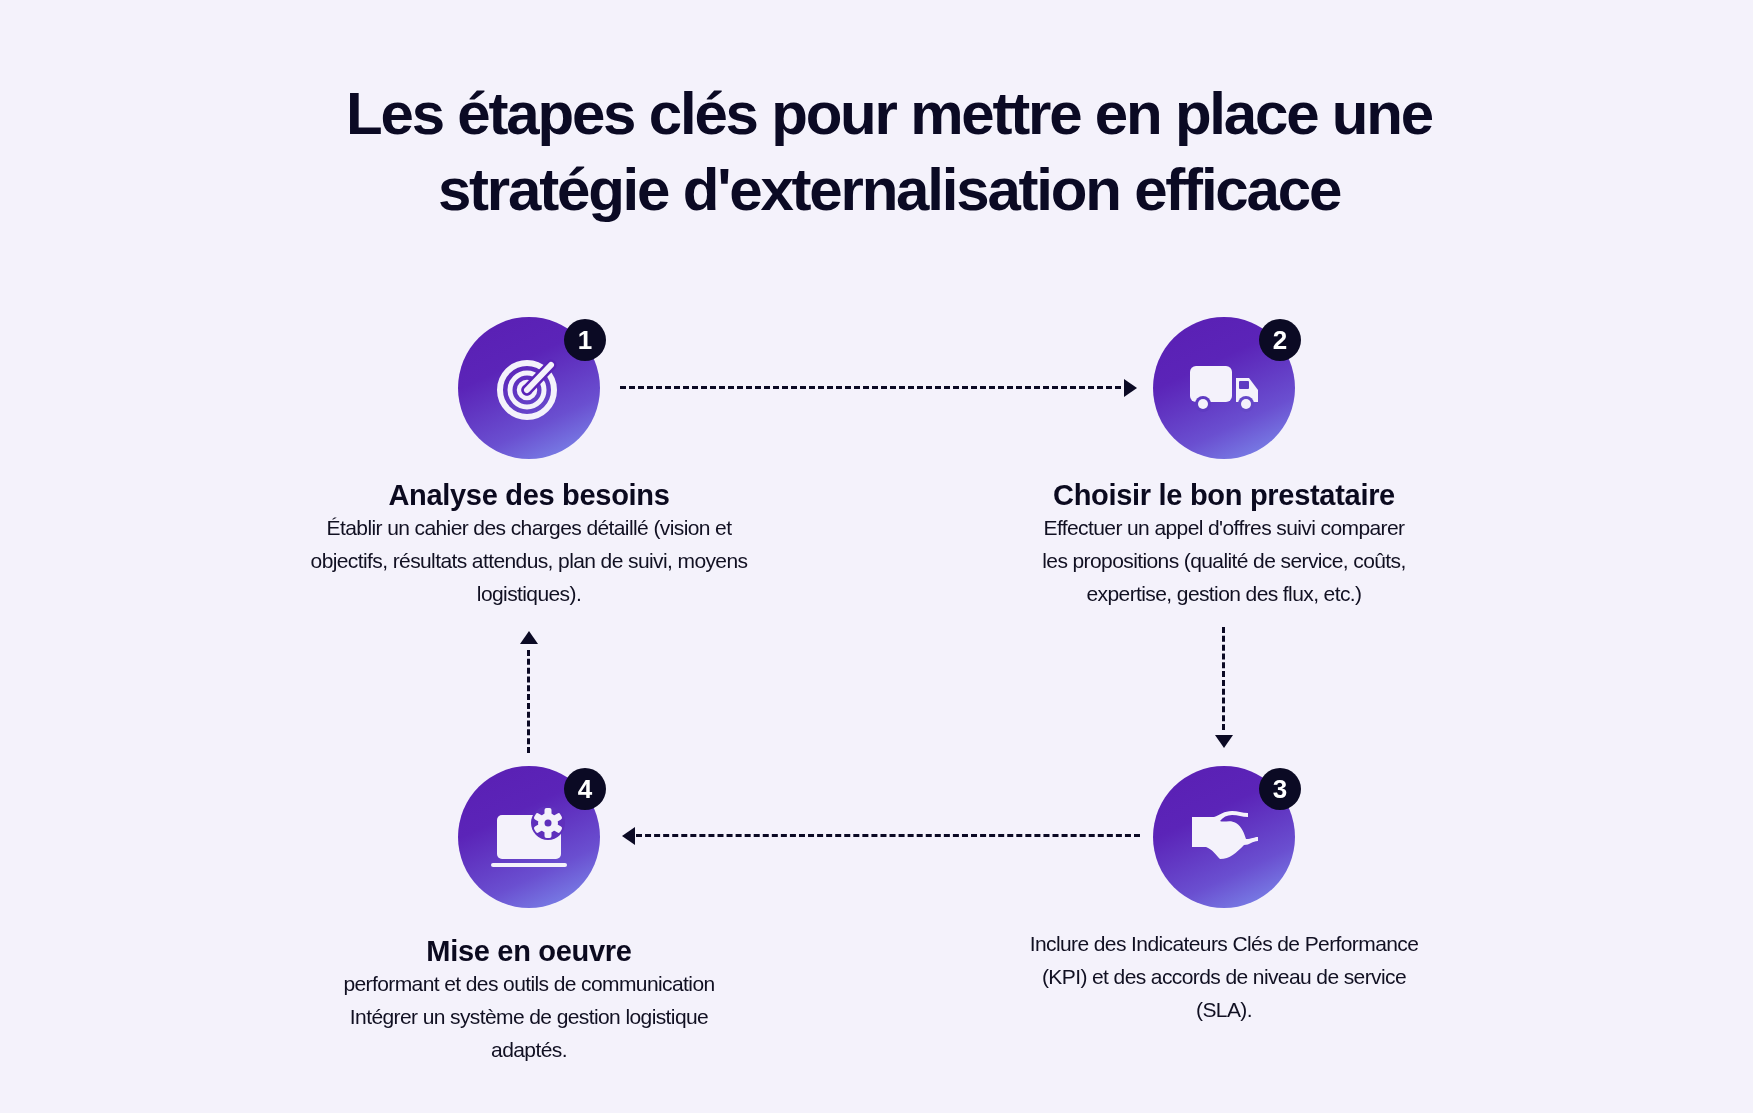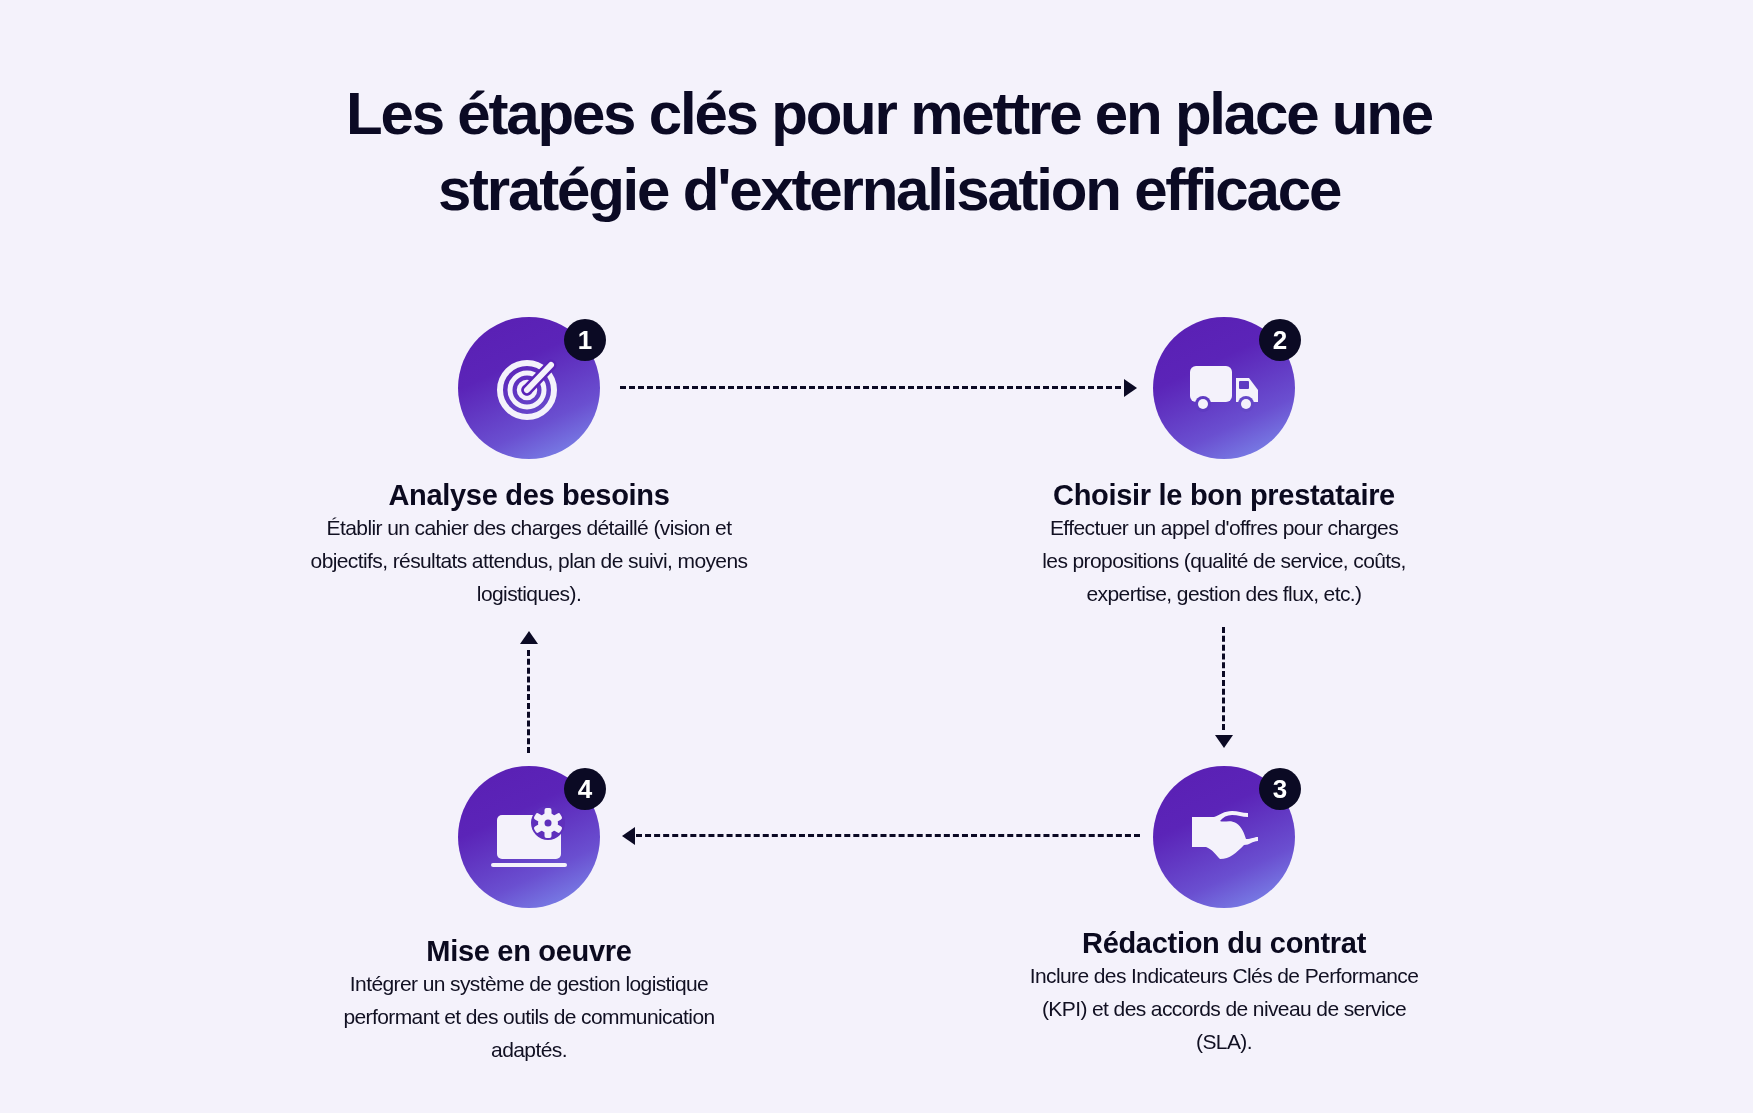--- a/index.html
+++ b/index.html
@@ -165,36 +165,35 @@
       <circle cx="19" cy="56" r="5" fill="#f4f2fb"></circle>
       <circle cx="62" cy="56" r="8" fill="#6548c8"></circle>
       <circle cx="62" cy="56" r="5" fill="#f4f2fb"></circle>
     </svg>
   </div>
   <div class="step-badge">2</div>
 </div>
 <div class="step-text" style="left:924px; top:479px; width:600px;">
   <div class="step-title">Choisir le bon prestataire</div>
   <div class="step-desc">
-    <div>Effectuer un appel d'offres pour charges</div>
+    <div>Effectuer un appel d'offres suivi comparer</div>
     <div>les propositions (qualité de service, coûts,</div>
     <div>expertise, gestion des flux, etc.)</div>
   </div>
 </div>
 
 <div class="step-icon-wrap" style="left:1153px; top:766px;">
   <div class="step-circle">
     <svg viewBox="0 0 80 80">
       <path d="M8 20 h22 c6 -2 10 -6 18 -6 c6 0 10 2 16 2 v4 c-6 0 -10 -2 -16 -2 c-5 0 -9 2 -12 6 c4 2 10 -2 16 2 c6 4 8 10 10 16 c6 0 8 -2 12 -2 v4 c-6 0 -8 4 -14 4 c-8 8 -14 14 -24 14 c-4 -4 -8 -10 -14 -12 h-14 z" fill="#f4f2fb"></path>
     </svg>
   </div>
   <div class="step-badge">3</div>
 </div>
 <div class="step-text" style="left:914px; top:927px; width:620px;">
-  <div class="step-title">Rédaction du contrat</div>
   <div class="step-desc">
     <div>Inclure des Indicateurs Clés de Performance</div>
     <div>(KPI) et des accords de niveau de service</div>
     <div>(SLA).</div>
   </div>
 </div>
 
 <div class="step-icon-wrap" style="left:458px; top:766px;">
   <div class="step-circle">
     <svg viewBox="0 0 80 80">
@@ -208,22 +207,22 @@
         <circle r="3.5" fill="#5f30bc"></circle>
       </g>
       <rect x="2" y="66" width="76" height="4" rx="2" fill="#f4f2fb"></rect>
     </svg>
   </div>
   <div class="step-badge">4</div>
 </div>
 <div class="step-text" style="left:229px; top:927px; width:600px;margin-top:8px;">
   <div class="step-title">Mise en oeuvre</div>
   <div class="step-desc">
+    <div>performant et des outils de communication</div>
     <div>Intégrer un système de gestion logistique</div>
-    <div>performant et des outils de communication</div>
     <div>adaptés.</div>
   </div>
 </div>
 
 <div class="arrow">
   <div class="arrow-h-line" style="left:620px; top:386px; width:510px;"></div>
   <div class="arrow-head head-right" style="left:1124px; top:379px;"></div>
 </div>
 
 <div class="arrow">

